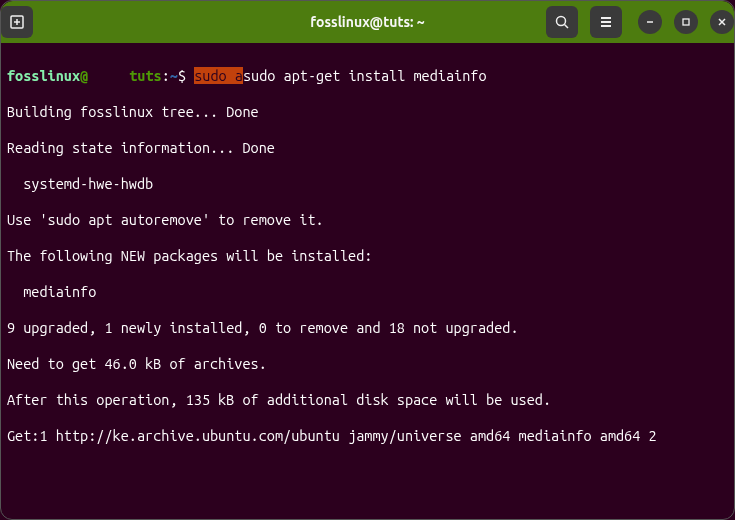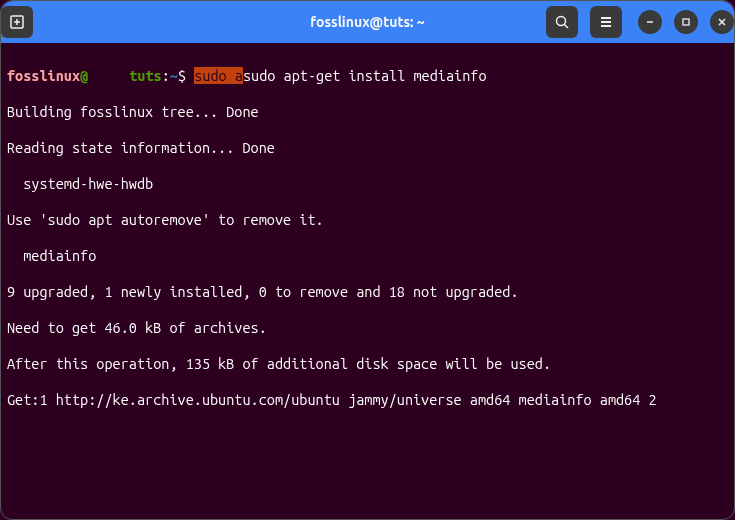--- a/index.html
+++ b/index.html
@@ -11,21 +11,21 @@
       width: 735px;
       height: 520px;
       background: #2c001e;
       font-family: "Ubuntu Mono", "DejaVu Sans Mono", monospace;
       overflow: hidden;
       border: 1px solid #555;
       border-radius: 12px;
     }
     .titlebar {
       height: 42px;
-      background: #3b82f6;
+      background: #4d7c0f;
       display: flex;
       align-items: center;
       padding: 0 0;
       border-radius: 12px 12px 0 0;
       position: relative;
     }
     .titlebar-left {
       display: flex;
       align-items: center;
       gap: 4px;
@@ -85,21 +85,21 @@
     }
     .terminal {
       padding: 6px 6px;
       font-size: 14.5px;
       line-height: 18px;
       color: #ffffff;
       white-space: pre;
       letter-spacing: 0px;
     }
     .prompt-user {
-      color: #fca5a5;
+      color: #86efac;
       font-weight: bold;
     }
     .prompt-host {
       color: #4e9a06;
       font-weight: bold;
       margin-left: 41px;
     }
     .prompt-at {
       color: #4e9a06;
       font-weight: bold;
@@ -170,20 +170,21 @@
     </div>
   </div>
 </div>
 
 <div class="terminal">
 <span class="line"><span class="prompt-user">fosslinux</span><span class="prompt-at">@</span><span class="prompt-host">tuts</span><span class="prompt-colon">:</span><span class="prompt-path">~</span><span class="prompt-dollar">$ </span><span class="highlight">sudo a</span><span>sudo apt-get install mediainfo</span></span>
 <span class="line">Building fosslinux tree... Done</span>
 <span class="line">Reading state information... Done</span>
 <span class="line">  systemd-hwe-hwdb</span>
 <span class="line">Use 'sudo apt autoremove' to remove it.</span>
+<span class="line">The following NEW packages will be installed:</span>
 <span class="line">  mediainfo</span>
 <span class="line">9 upgraded, 1 newly installed, 0 to remove and 18 not upgraded.</span>
 <span class="line">Need to get 46.0 kB of archives.</span>
 <span class="line">After this operation, 135 kB of additional disk space will be used.</span>
 <span class="line">Get:1 http://ke.archive.ubuntu.com/ubuntu jammy/universe amd64 mediainfo amd64 2</span>
 
 
 
 
 

